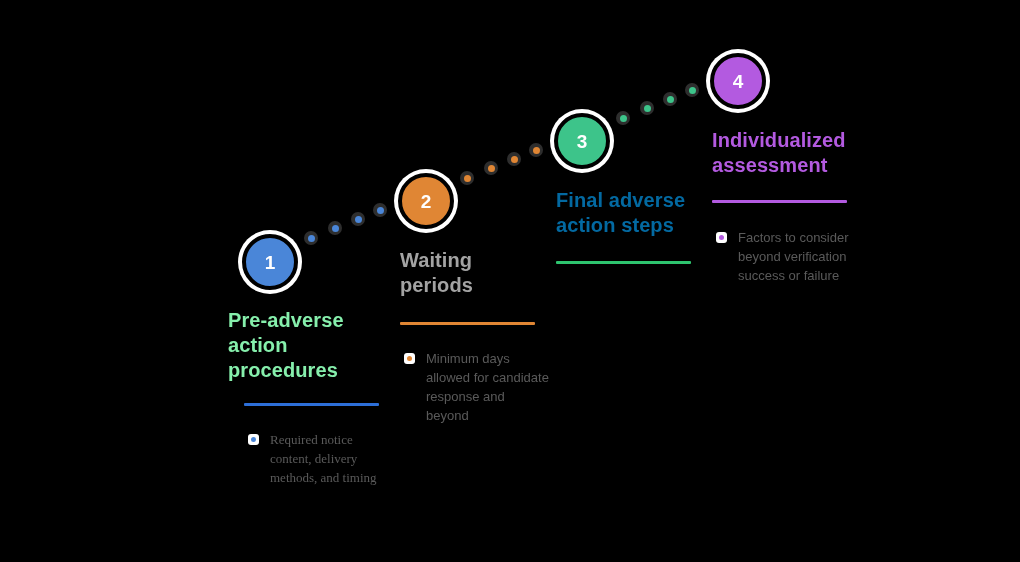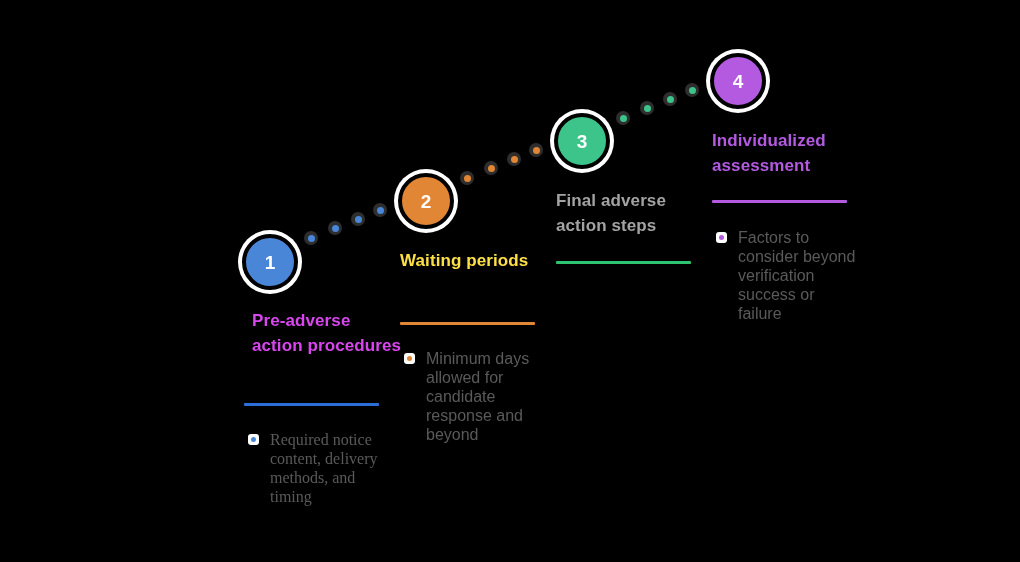--- a/index.html
+++ b/index.html
@@ -54,42 +54,42 @@
     align-items: center;
     justify-content: center;
     color: #ffffff;
     font-size: 19px;
     font-weight: bold;
     line-height: 1;
   }
   .step-title {
     position: absolute;
     width: 150px;
-    font-size: 17px;
+    font-size: 20px;
     font-weight: bold;
     line-height: 25px;
     letter-spacing: 0.1px;
   }
   .step-divider {
     position: absolute;
     width: 135px;
     height: 3px;
     border-radius: 1px;
   }
   .step-list {
     position: absolute;
     width: 145px;
     margin: 0;
     padding: 0;
     list-style: none;
   }
   .step-list-item {
     position: relative;
     padding-left: 22px;
-    font-size: 16px;
+    font-size: 13px;
     line-height: 19px;
     color: #5a5a5a;
   }
   .bullet {
     position: absolute;
     left: 0;
     top: 4px;
     width: 11px;
     height: 11px;
     border-radius: 3px;
@@ -119,37 +119,37 @@
     <span class="connector-dot" style="--dot-color: #e08634; left: 484px; top: 161px;"></span>
     <span class="connector-dot" style="--dot-color: #e08634; left: 507px; top: 152px;"></span>
     <span class="connector-dot" style="--dot-color: #e08634; left: 529px; top: 143px;"></span>
     <span class="connector-dot" style="--dot-color: #3dc48a; left: 616px; top: 111px;"></span>
     <span class="connector-dot" style="--dot-color: #3dc48a; left: 640px; top: 101px;"></span>
     <span class="connector-dot" style="--dot-color: #3dc48a; left: 663px; top: 92px;"></span>
     <span class="connector-dot" style="--dot-color: #3dc48a; left: 685px; top: 83px;"></span>
     <div class="step-circle" style="background: rgb(74, 134, 216); left: 242px; top: 234px;">
       <span>1</span>
     </div>
-    <div class="step-title" style="color: #d946ef; left: 252px; top: 308px;">Pre-adverse action procedures</div>
+    <div class="step-title" style="color: #86efac; left: 228px; top: 308px;">Pre-adverse action procedures</div>
     <div class="step-divider" style="background: rgb(45, 111, 216); left: 244px; top: 403px;"></div>
     <ul class="step-list" style="left: 248px; top: 430px; font-family: Liberation Serif, serif;">
       <li class="step-list-item"><span class="bullet" style="--bullet-color: #4a86d8;"></span><span>Required notice content, delivery methods, and timing</span></li>
     </ul>
     <div class="step-circle" style="background: rgb(224, 134, 52); left: 398px; top: 173px;">
       <span>2</span>
     </div>
-    <div class="step-title" style="color: #fde047; left: 400px; top: 248px;">Waiting periods</div>
+    <div class="step-title" style="color: #a3a3a3; left: 400px; top: 248px;">Waiting periods</div>
     <div class="step-divider" style="background: rgb(224, 134, 52); left: 400px; top: 322px;"></div>
     <ul class="step-list" style="left: 404px; top: 349px;">
       <li class="step-list-item"><span class="bullet" style="--bullet-color: #e08634;"></span><span>Minimum days allowed for candidate response and beyond</span></li>
     </ul>
     <div class="step-circle" style="background: rgb(61, 196, 138); left: 554px; top: 113px;">
       <span>3</span>
     </div>
-    <div class="step-title" style="color: #a3a3a3; left: 556px; top: 188px;">Final adverse action steps</div>
+    <div class="step-title" style="color: #0369a1; left: 556px; top: 188px;">Final adverse action steps</div>
     <div class="step-divider" style="background: rgb(46, 196, 111); left: 556px; top: 261px;"></div>
     <div class="step-circle" style="background: rgb(179, 90, 224); left: 710px; top: 53px;">
       <span>4</span>
     </div>
     <div class="step-title" style="color: rgb(179, 90, 224); left: 712px; top: 128px;">Individualized assessment</div>
     <div class="step-divider" style="background: rgb(179, 90, 224); left: 712px; top: 200px;"></div>
     <ul class="step-list" style="left: 716px; top: 228px;">
       <li class="step-list-item"><span class="bullet" style="--bullet-color: #b35ae0;"></span><span>Factors to consider beyond verification success or failure</span></li>
     </ul>
   </div>

